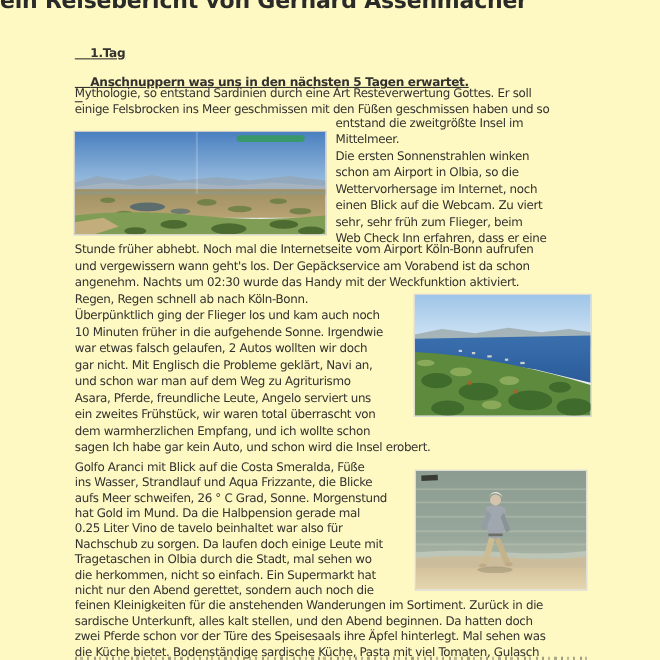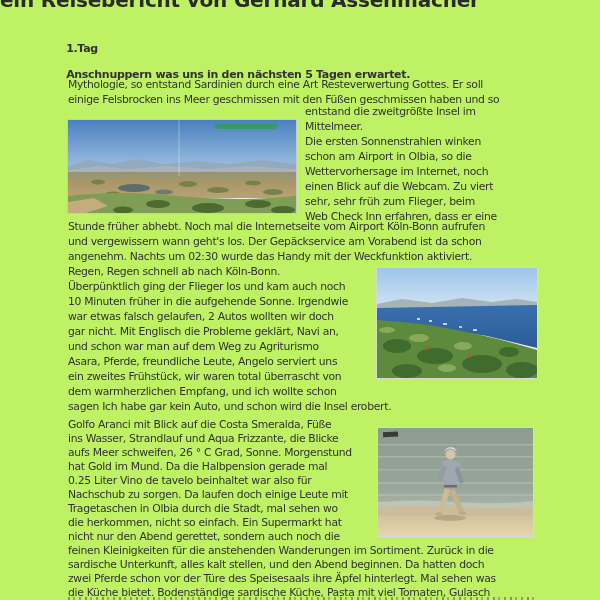--- a/index.html
+++ b/index.html
@@ -1,17 +1,17 @@
 <!DOCTYPE html>
 <html lang="de" style="--accent: #dc3b2f;"><head>
 <meta charset="utf-8">
 <style>
   html,body{margin:0;padding:0;background:#ffffff;}
   .page{
-    position:relative;width:600px;height:600px;background:#bef264;overflow:hidden;
+    position:relative;width:600px;height:600px;background:#fef9c3;overflow:hidden;
     font-family:"DejaVu Sans","Liberation Sans",sans-serif;
     color:#33322f;
   }
   .t{position:absolute;font-size:10.8px;letter-spacing:-0.3px;line-height:15px;white-space:pre;}
   .lh14{line-height:14px;}
   .bold{font-weight:bold;}
   .red{color:var(--accent,#dc3b2f);}
   .title-clip{position:absolute;top:0;left:66;width:500px;height:9px;overflow:hidden;}
   .title-clip span{position:relative;top:-12px;display:inline-block;font-size:20px;font-weight:bold;letter-spacing:-0.2px;color:#2a2a28;white-space:nowrap;}
   .photo{position:absolute;outline:1px solid #c9c9c9;background:#eee;}
@@ -26,21 +26,21 @@
 </style>
 </head>
 <body>
 
 <div class="page">
 
   <div class="title-clip">
     <span>ein Reisebericht von Gerhard Assenmacher</span>
   </div>
 
-  <div class="t bold" style="left:52px;top:29px;line-height:13px;font-size:11px;">
+  <div class="t bold" style="left:68px;top:29px;line-height:13px;font-size:11px;text-decoration:underline;">
     <span>1.Tag</span><br>
     <span>Anschnuppern was uns in den nächsten 5 Tagen erwartet.</span>
   </div>
 
   <div class="t" style="left:68px;top:77px;">Mythologie, so entstand Sardinien durch eine Art Resteverwertung Gottes. Er soll
 einige Felsbrocken ins Meer geschmissen mit den Füßen geschmissen haben und so</div>
 
   <div class="photo" style="left:68px;top:120px;width:228px;height:93px;">
     <svg width="228" height="93" viewBox="0 0 228 93">
       <defs>

